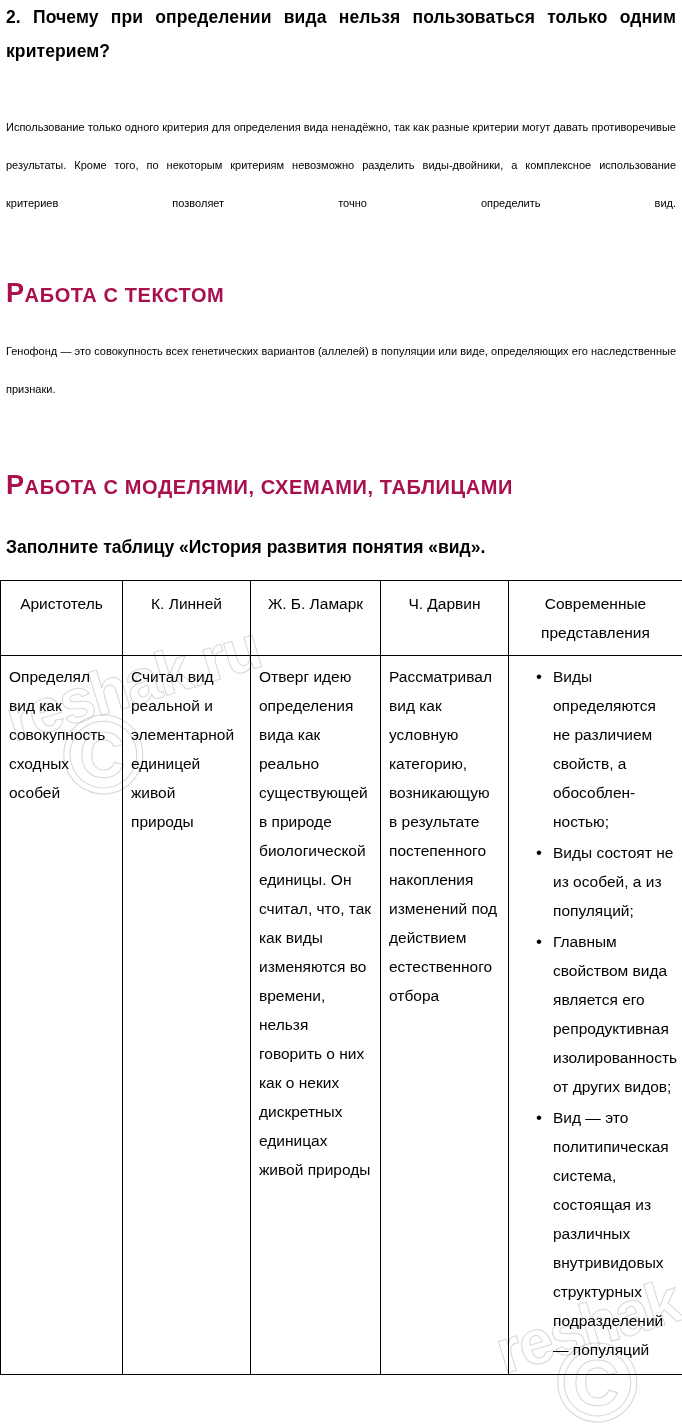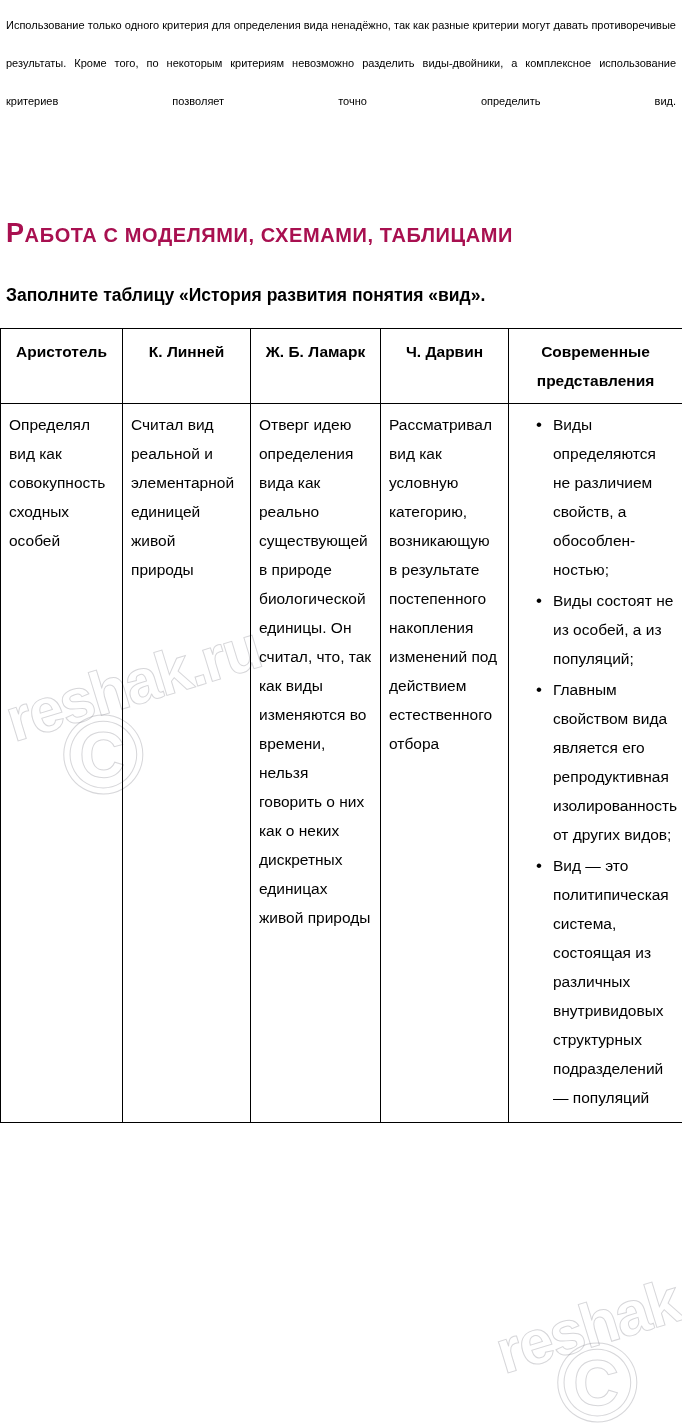--- a/index.html
+++ b/index.html
@@ -113,21 +113,21 @@
     border: 1px solid #000000;
     vertical-align: top;
     padding: 6px 8px 8px 8px;
     font-size: 15.5px;
     line-height: 29px;
     font-weight: 400;
     background: transparent;
   }
   table.hist th {
     text-align: center;
-    font-weight: 700;
+    font-weight: 400;
     padding-top: 8px;
   }
   table.hist td { text-align: left; }
 
   col.c1 { width: 122px; }
   col.c2 { width: 128px; }
   col.c3 { width: 130px; }
   col.c4 { width: 128px; }
   col.c5 { width: 174px; }
 
@@ -156,33 +156,38 @@
 
 <div class="page">
 
   <div class="watermark wm-text wm1">reshak.ru</div>
   <div class="watermark wm-copy wm1c">©</div>
   <div class="watermark wm-text wm2">reshak.ru</div>
   <div class="watermark wm-copy wm2c">©</div>
 
   <div class="content">
 
+    <p class="q">2. Почему при определении вида нельзя пользоваться только одним критерием?</p>
 
     <div class="spacer-6"></div>
 
     <p class="body">Использование только одного критерия для определения вида ненадёжно, так как разные критерии могут давать противоречивые результаты. Кроме того, по некоторым критериям невозможно разделить виды-двойники, а комплексное использование критериев позволяет точно определить вид.</p>
 
     <div class="spacer-16"></div>
 
+    <h2 class="section">
+      <span class="cap">Р</span><span class="rest">АБОТА С ТЕКСТОМ</span>
+    </h2>
 
     <div class="spacer-10"></div>
 
 
     <div class="spacer-10"></div>
 
+    <p class="body">Генофонд — это совокупность всех генетических вариантов (аллелей) в популяции или виде, определяющих его наследственные признаки.</p>
 
     <div class="spacer-6"></div>
 
 
     <div class="spacer-16"></div>
 
     <h2 class="section">
       <span class="cap">Р</span><span class="rest">АБОТА С МОДЕЛЯМИ, СХЕМАМИ, ТАБЛИЦАМИ</span>
     </h2>
 

